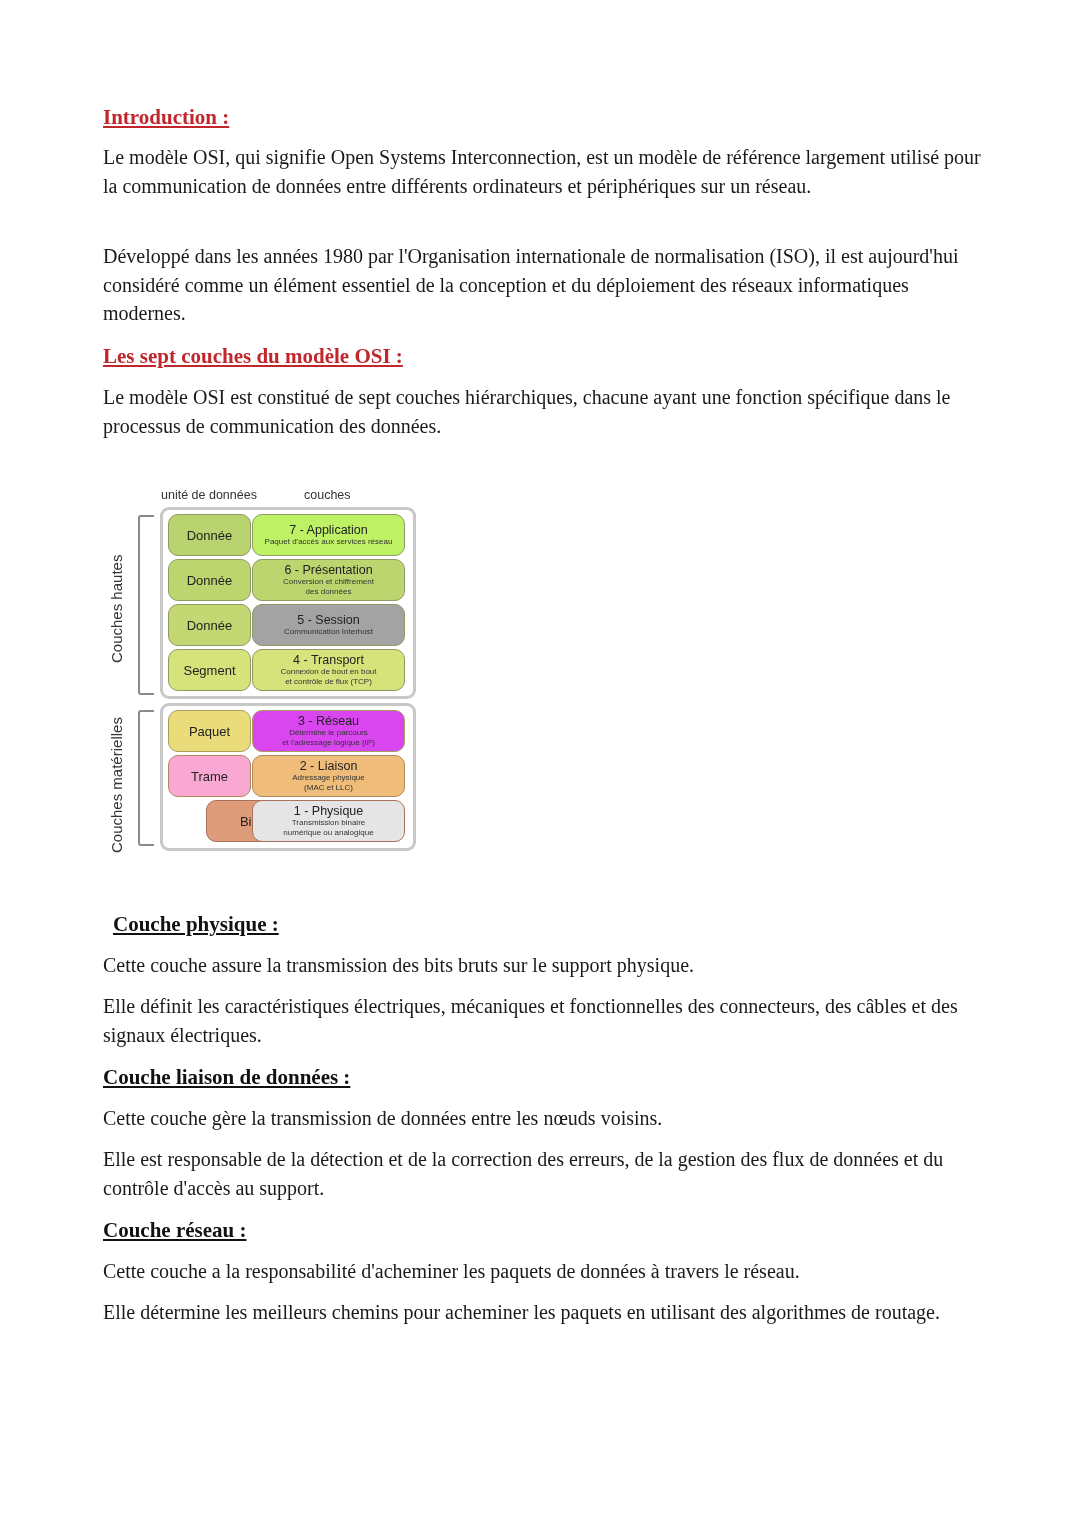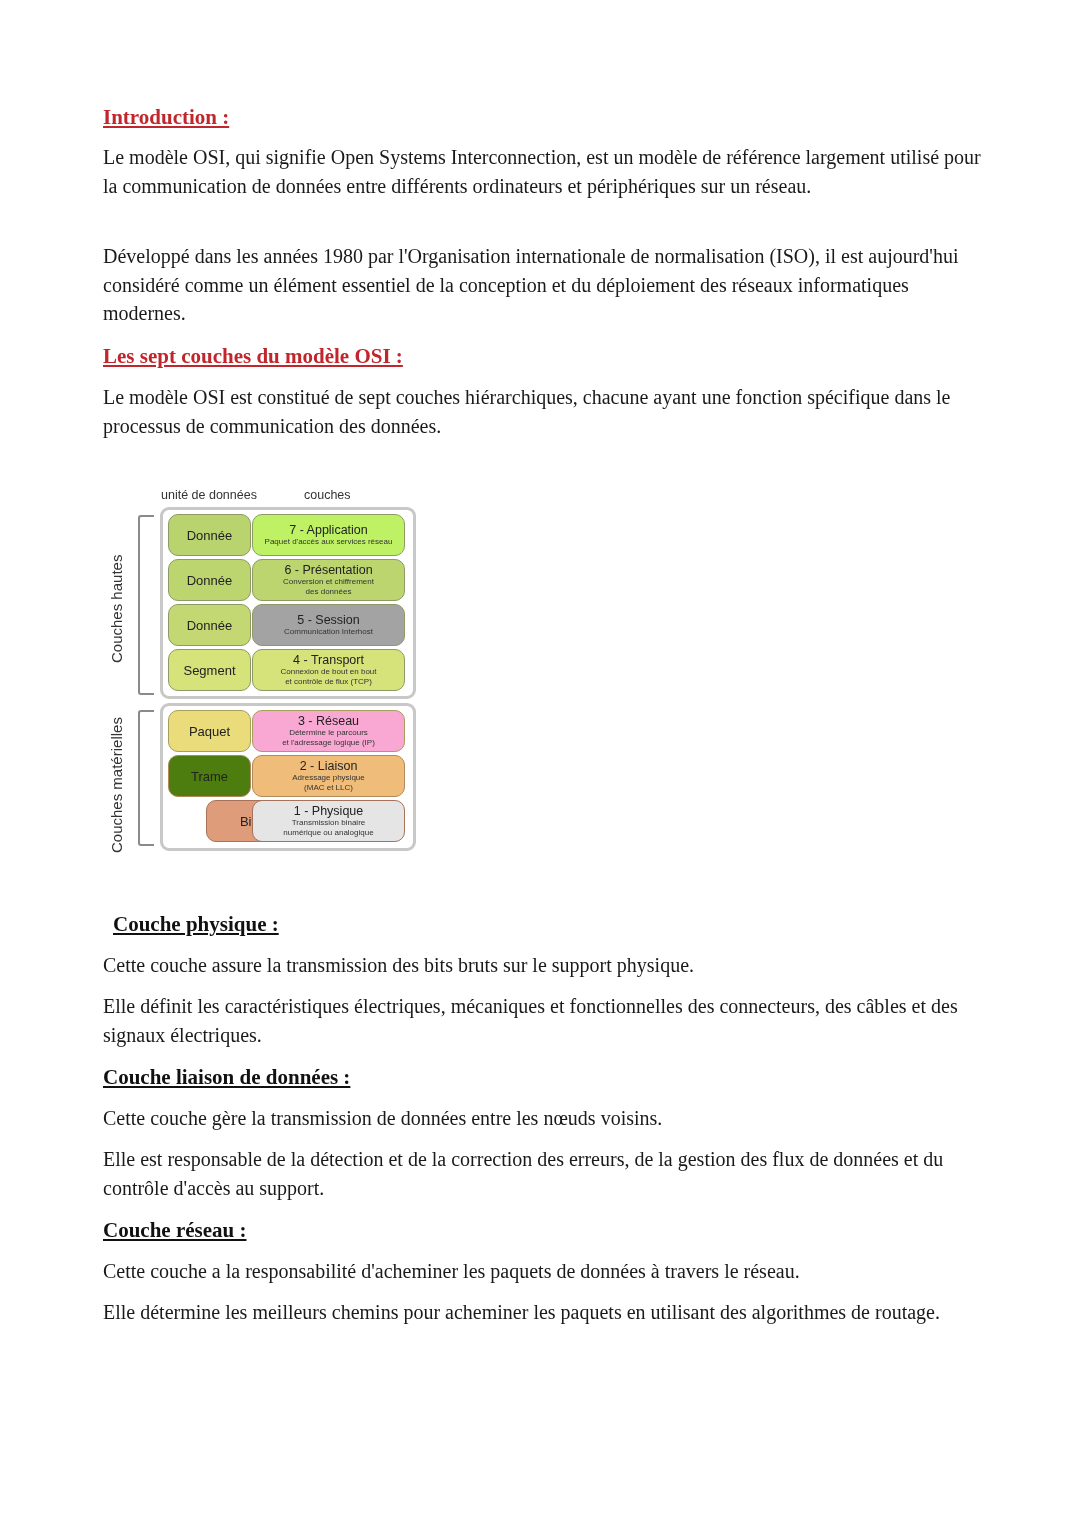--- a/index.html
+++ b/index.html
@@ -66,27 +66,27 @@
   </div>
 
   <div class="unit" style="top:164px; background:#d6e27a;">Segment</div>
   <div class="layer" style="top:164px; background:#d6e27a;">
     <span class="t">4 - Transport</span>
     <span class="d">Connexion de bout en bout</span>
     <span class="d">et contrôle de flux (TCP)</span>
   </div>
 
   <div class="unit" style="top:225px; background:#eadc7a; border-color:#a89e5c;">Paquet</div>
-  <div class="layer" style="top:225px; background:#f9a8d4; border-color:#a89e5c;">
+  <div class="layer" style="top:225px; background:#d946ef; border-color:#a89e5c;">
     <span class="t">3 - Réseau</span>
     <span class="d">Détermine le parcours</span>
     <span class="d">et l'adressage logique (IP)</span>
   </div>
 
-  <div class="unit" style="top:270px; background:#4d7c0f; border-color:#b08a5a;">Trame</div>
+  <div class="unit" style="top:270px; background:#f9a8d4; border-color:#b08a5a;">Trame</div>
   <div class="layer" style="top:270px; background:#efbd79; border-color:#b08a5a;">
     <span class="t">2 - Liaison</span>
     <span class="d">Adressage physique</span>
     <span class="d">(MAC et LLC)</span>
   </div>
 
   <div class="unit" style="top:315px; background:#df9c7b; border-color:#a8715a;margin-left:38px;">Bit</div>
   <div class="layer" style="top:315px; background:#e5e5e5; border-color:#a8715a;">
     <span class="t">1 - Physique</span>
     <span class="d">Transmission binaire</span>

